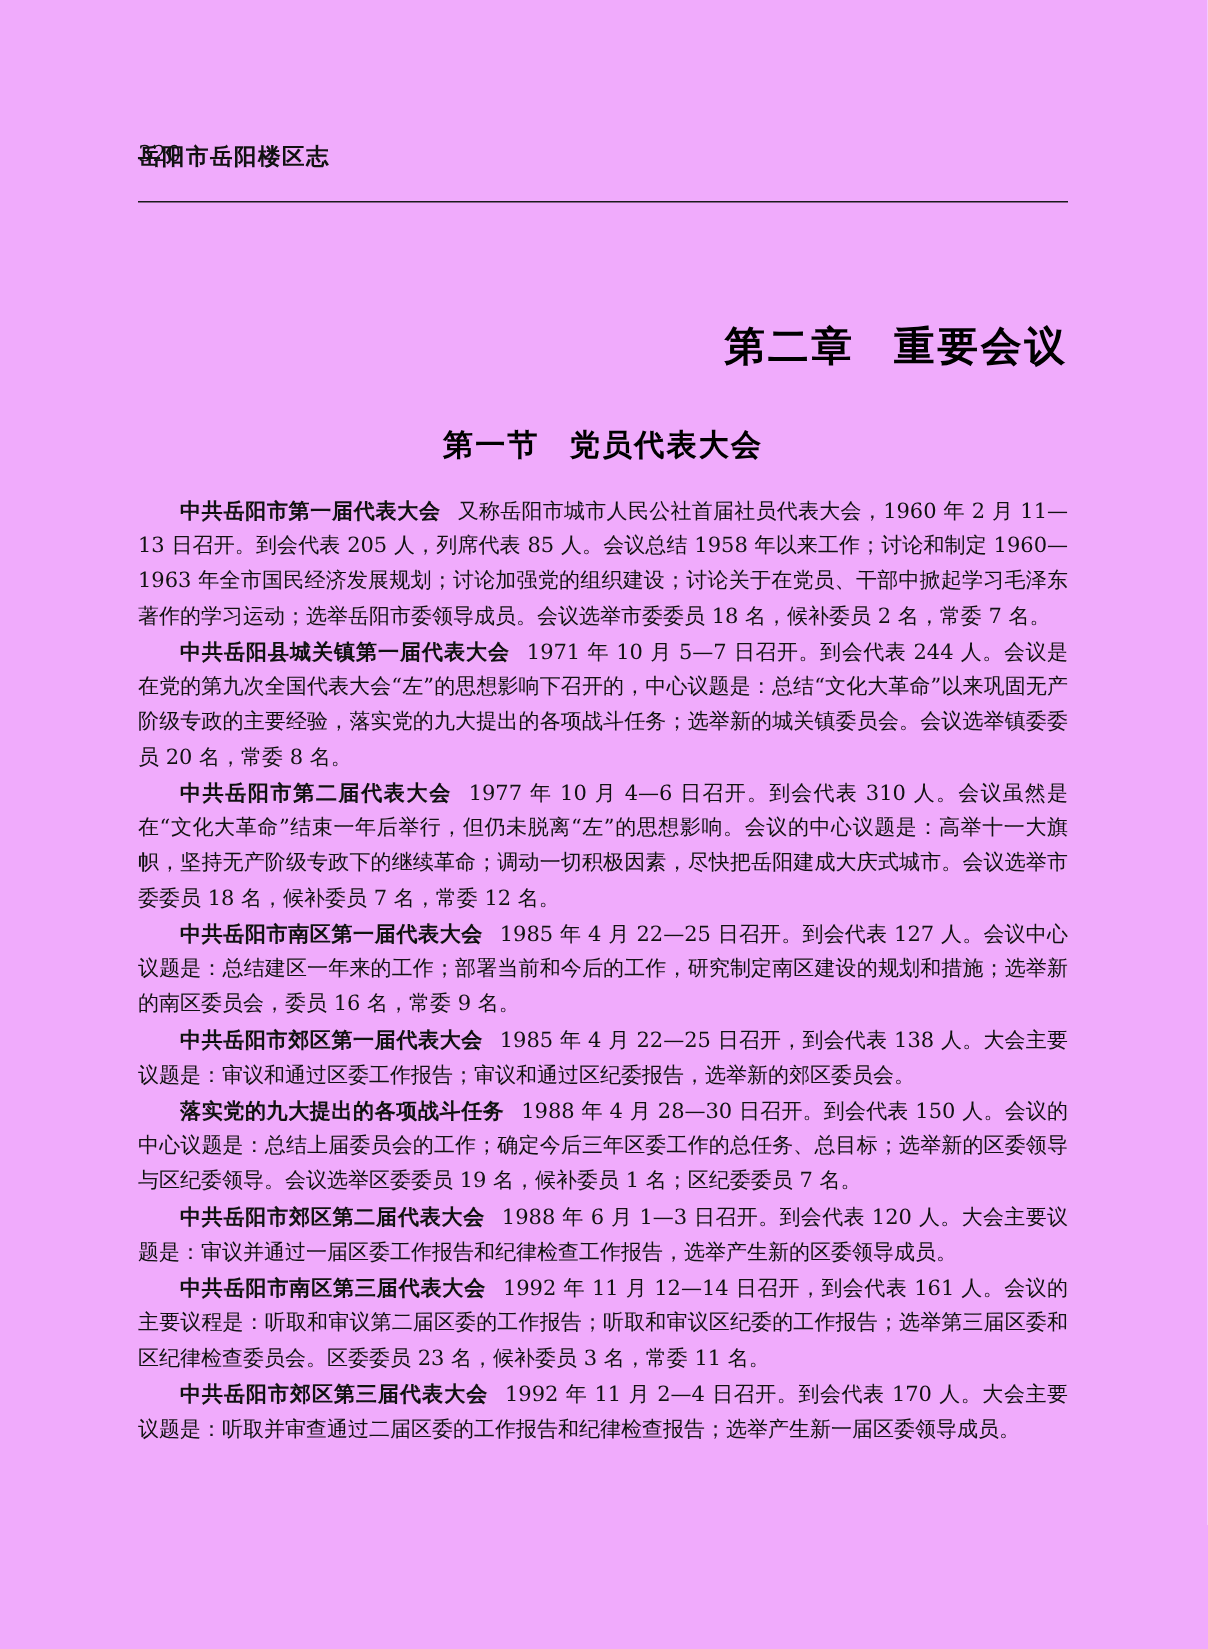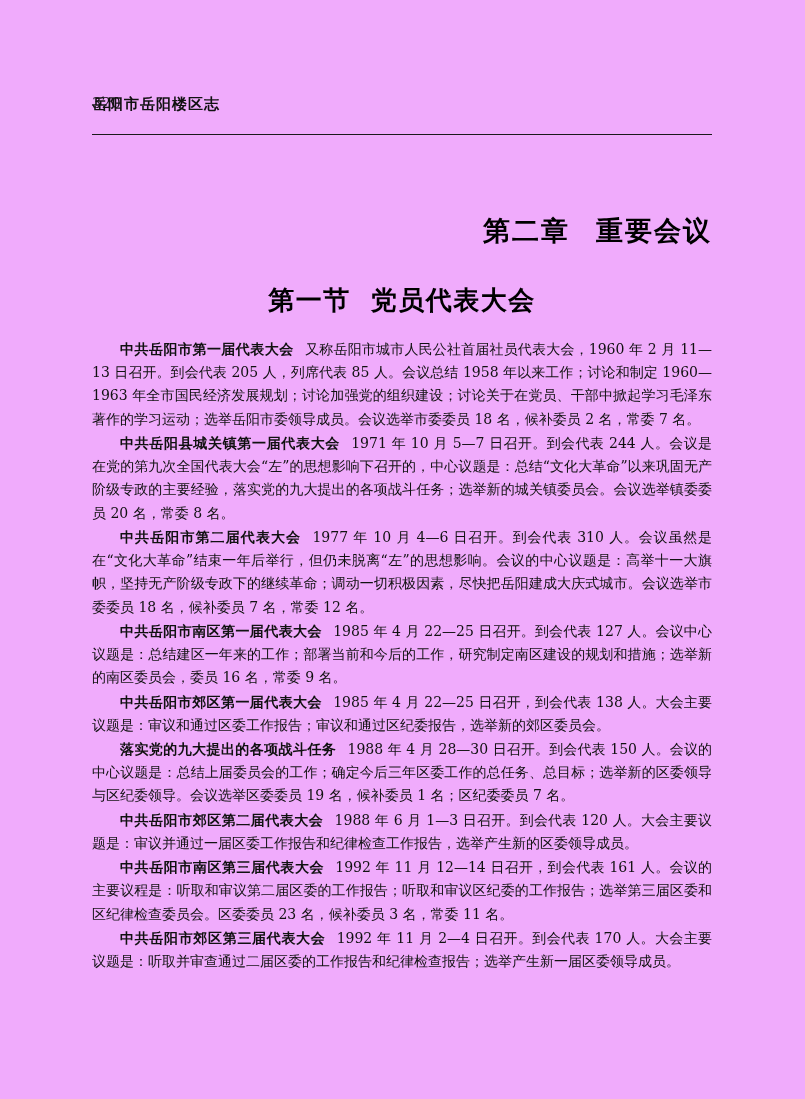--- a/index.html
+++ b/index.html
@@ -74,21 +74,21 @@
   }
   .chapter-title .gap {
     display: inline-block;
     width: 26px;
   }
   .section-title {
     margin-top: 34px;
     text-align: center;
     font-family: "DejaVu Sans", sans-serif;
     font-weight: bold;
-    font-size: 26px;
+    font-size: 20px;
     letter-spacing: 1.5px;
     color: #000;
   }
   .section-title .gap {
     display: inline-block;
     width: 20px;
   }
 
   
   .body {

